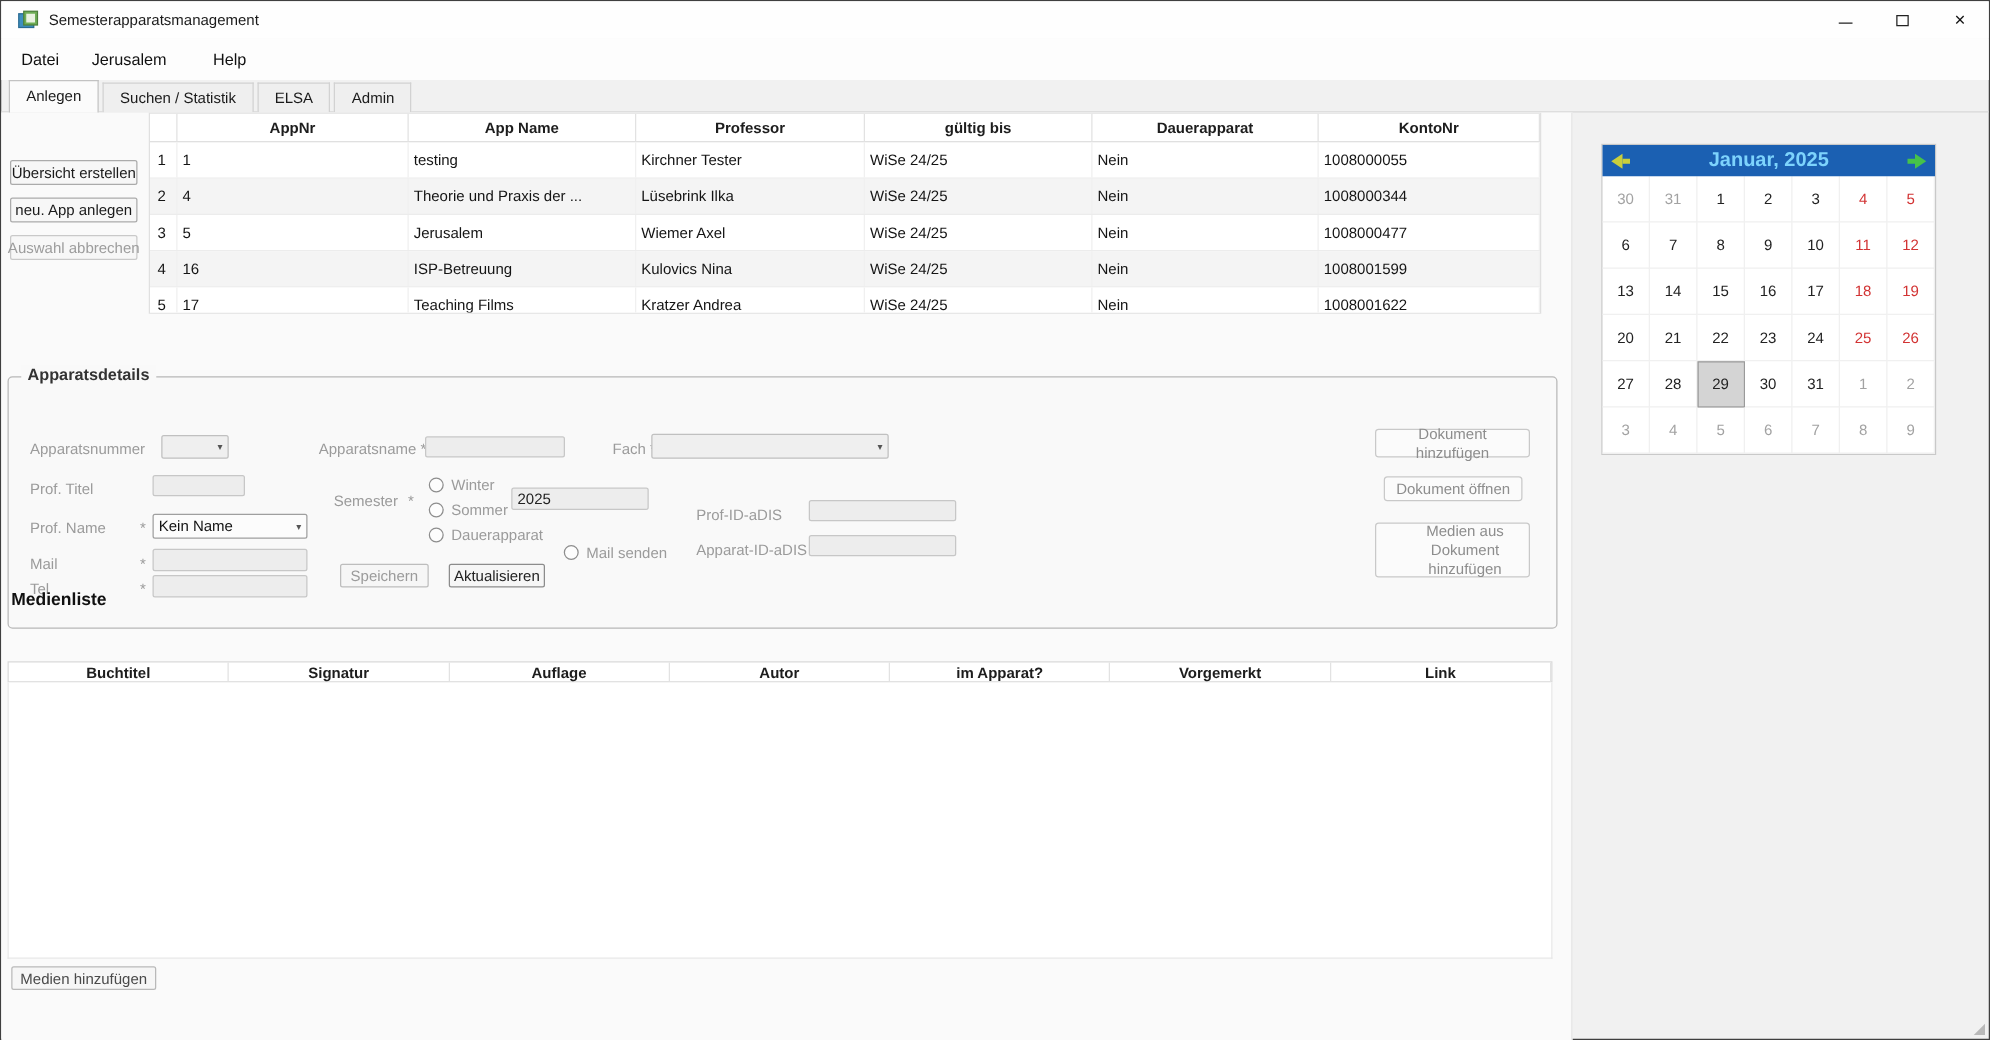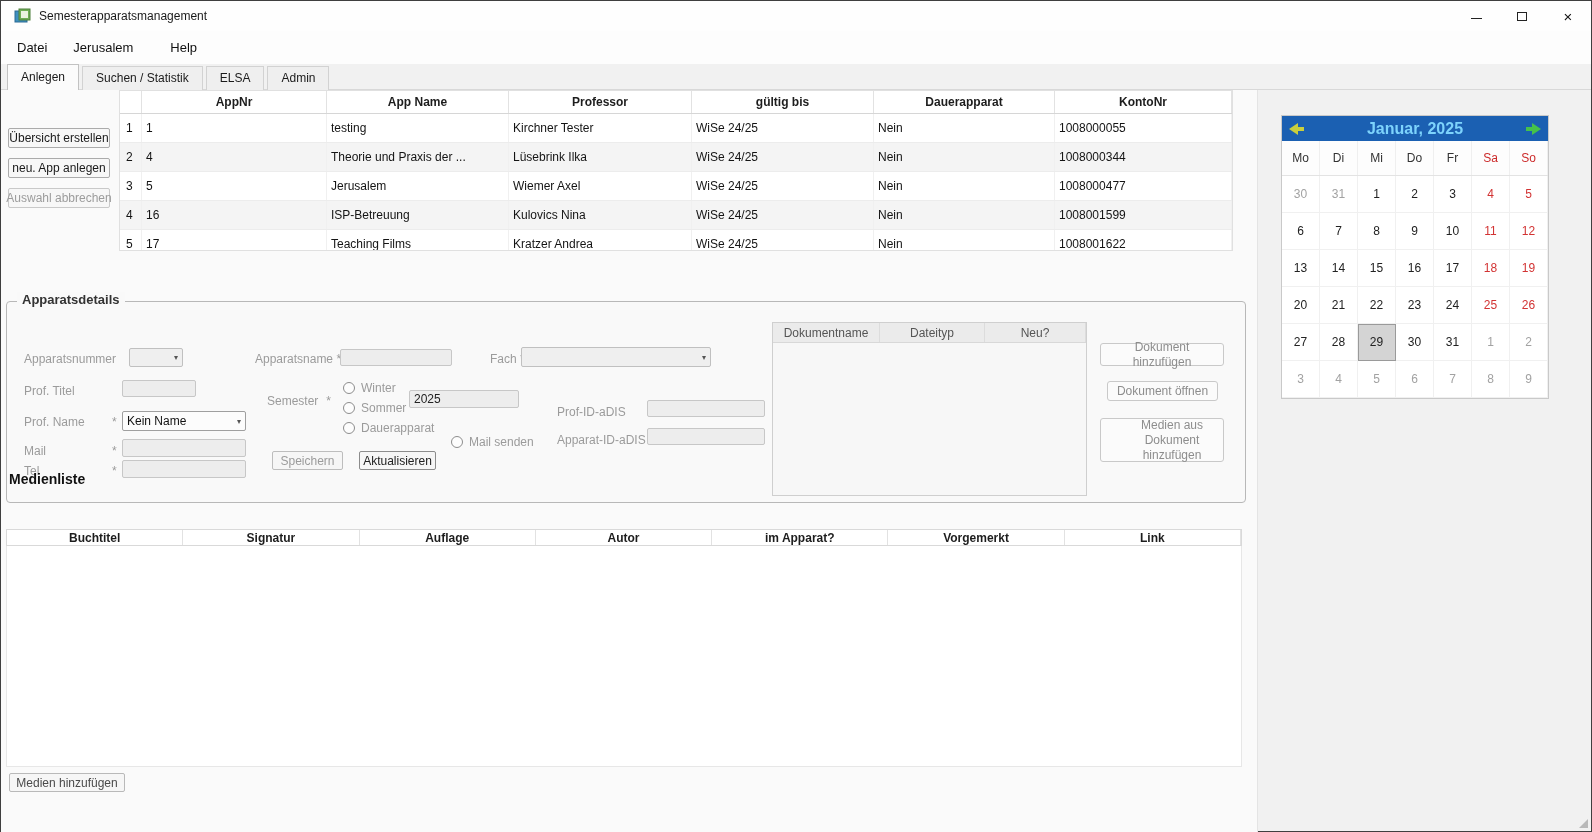--- a/index.html
+++ b/index.html
@@ -264,27 +264,20 @@
     <div class="fstar" style="left:105px; top:162px;">*</div>
     <div class="ffield" style="left:115px; top:158px; width:124px; height:18px;"></div>
 
     <div class="fbtn disabled" style="left:265px; top:149px; width:71px; height:19px;">Speichern</div>
     <div class="fbtn primary" style="left:352px; top:149px; width:77px; height:19px;">Aktualisieren</div>
     <div class="radio-row" style="left:444px; top:133px;">
       <span class="radio-circle"></span>
       <span class="radio-label">Mail senden</span>
     </div>
 
-    <div class="doc-table">
-      <div class="doc-header">
-          <div class="doc-th dc0">Dokumentname</div>
-          <div class="doc-th dc1">Dateityp</div>
-          <div class="doc-th dc2">Neu?</div>
-        </div>
-    </div>
     <div class="doc-btn" style="left:1093px; top:41px; width:124px; height:23px;">Dokument hinzufügen</div>
     <div class="doc-btn" style="left:1100px; top:79px; width:111px; height:20px;">Dokument öffnen</div>
     <div class="doc-btn" style="left:1093px; top:116px; width:124px; height:44px;padding-left:24px;">Medien aus Dokument hinzufügen</div>
   </div>
 
   <div class="medien-title">Medienliste</div>
   <div class="media-table-header">
       <div class="media-th">Buchtitel</div>
       <div class="media-th">Signatur</div>
       <div class="media-th">Auflage</div>
@@ -301,29 +294,20 @@
       <div class="cal-arrow left">
         <div class="arr-tri-left"></div>
           <div class="arr-tail-left"></div>
       </div>
       <div class="cal-title">Januar, 2025</div>
       <div class="cal-arrow right">
         <div class="arr-tail-right"></div>
           <div class="arr-tri-right"></div>
       </div>
     </div>
-    <div class="cal-weekdays">
-        <div class="cal-wd">Mo</div>
-        <div class="cal-wd">Di</div>
-        <div class="cal-wd">Mi</div>
-        <div class="cal-wd">Do</div>
-        <div class="cal-wd">Fr</div>
-        <div class="cal-wd we">Sa</div>
-        <div class="cal-wd we">So</div>
-      </div>
     <div class="cal-grid">
         <div class="cal-day muted">30</div>
         <div class="cal-day muted">31</div>
         <div class="cal-day">1</div>
         <div class="cal-day">2</div>
         <div class="cal-day">3</div>
         <div class="cal-day we">4</div>
         <div class="cal-day we">5</div>
         <div class="cal-day">6</div>
         <div class="cal-day">7</div>

